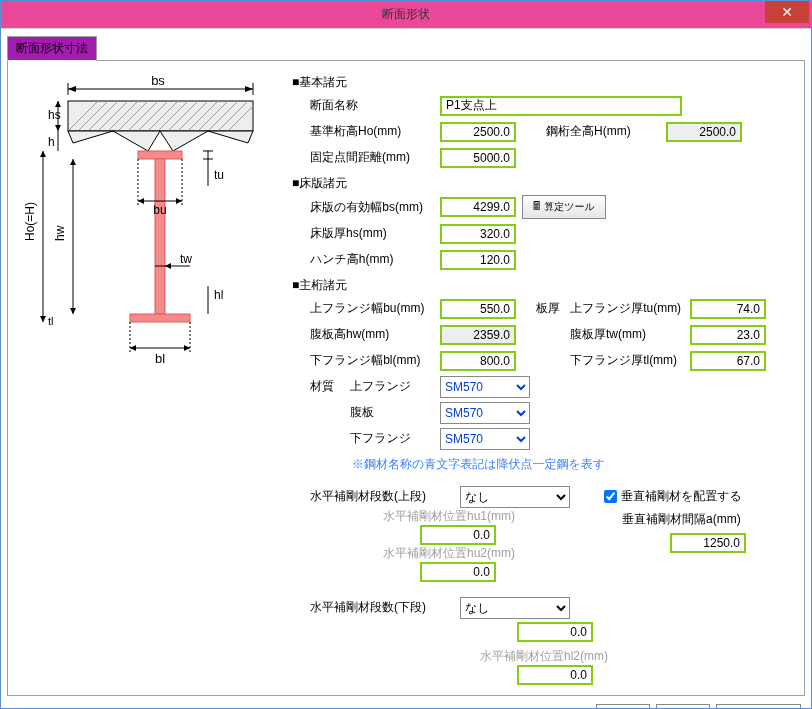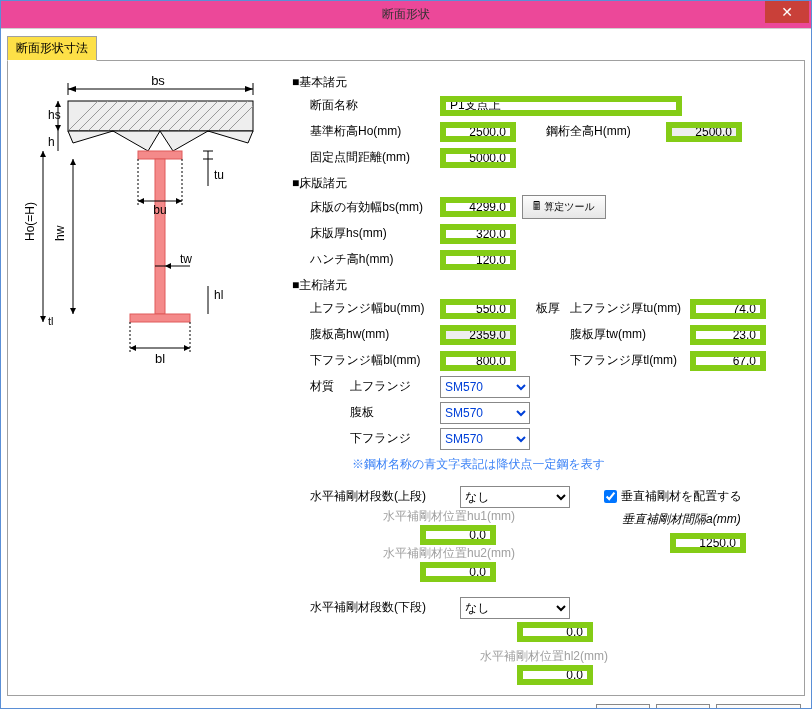--- a/index.html
+++ b/index.html
@@ -53,21 +53,21 @@
     z-index: 2;
   }
   .tab {
     padding: 3px 8px;
     border: 1px solid #a0a0a0;
     background: #f6f6f6;
     font-size: 12px;
     margin-right: -1px;
   }
   .tab.active {
-    background: #fde047;
+    background: #a21caf;
     border-bottom: 1px solid #fff;
   }
   .tab-panel {
     border: 1px solid #a0a0a0;
     padding: 10px 14px 10px 10px;
     height: 686px;
     display: flex;
     gap: 14px;
   }
   .left-col {
@@ -97,21 +97,21 @@
   .indent2 { padding-left: 28px; flex-direction: column; }
   .lbl {
     width: 130px;
     font-size: 12px;
   }
   .lbl-wide { width: 150px; }
   .lbl-narrow { width: 120px; }
   .lbl-dim { color: #a0a0a0; }
   input.txt, input.num {
     height: 20px;
-    border: 6px solid #84cc16;
+    border: 2px solid #84cc16;
     padding: 1px 4px;
     font-size: 12px;
     background: #fff;
   }
   input.num { width: 76px; text-align: right; }
   input.txt { width: 242px; }
   input.ro { background: #eeeeee; }
   select.combo {
     height: 22px;
     border: 1px solid #888;
@@ -139,21 +139,21 @@
     justify-content: flex-end;
     gap: 6px;
     padding: 8px 4px 0 0;
   }
   .ico-calc::before { content: "🖩"; font-size:12px;}
   .ico-ok::before   { content: "✔"; color: #1a8a1a; font-weight:bold;}
   .ico-cancel::before { content: "✖"; color: #c0392b; font-weight:bold;}
   .ico-help::before { content: "?"; color:#2a6fbf; font-weight:bold; border:1px solid #2a6fbf; border-radius:50%; width:12px;height:12px; display:inline-flex;align-items:center;justify-content:center; font-size:10px;}
   .cb { margin-right:4px; }
   .twocol { display:flex; gap:4px;}
-  .note-small{font-size:12px;font-style:italic;}
+  .note-small{font-size:12px;}
 </style>
 </head>
 <body>
 
 <div class="titlebar">
   <div class="titlebar-title">断面形状</div>
   <div class="close-btn">
     <span>✕</span>
   </div>
 </div>

